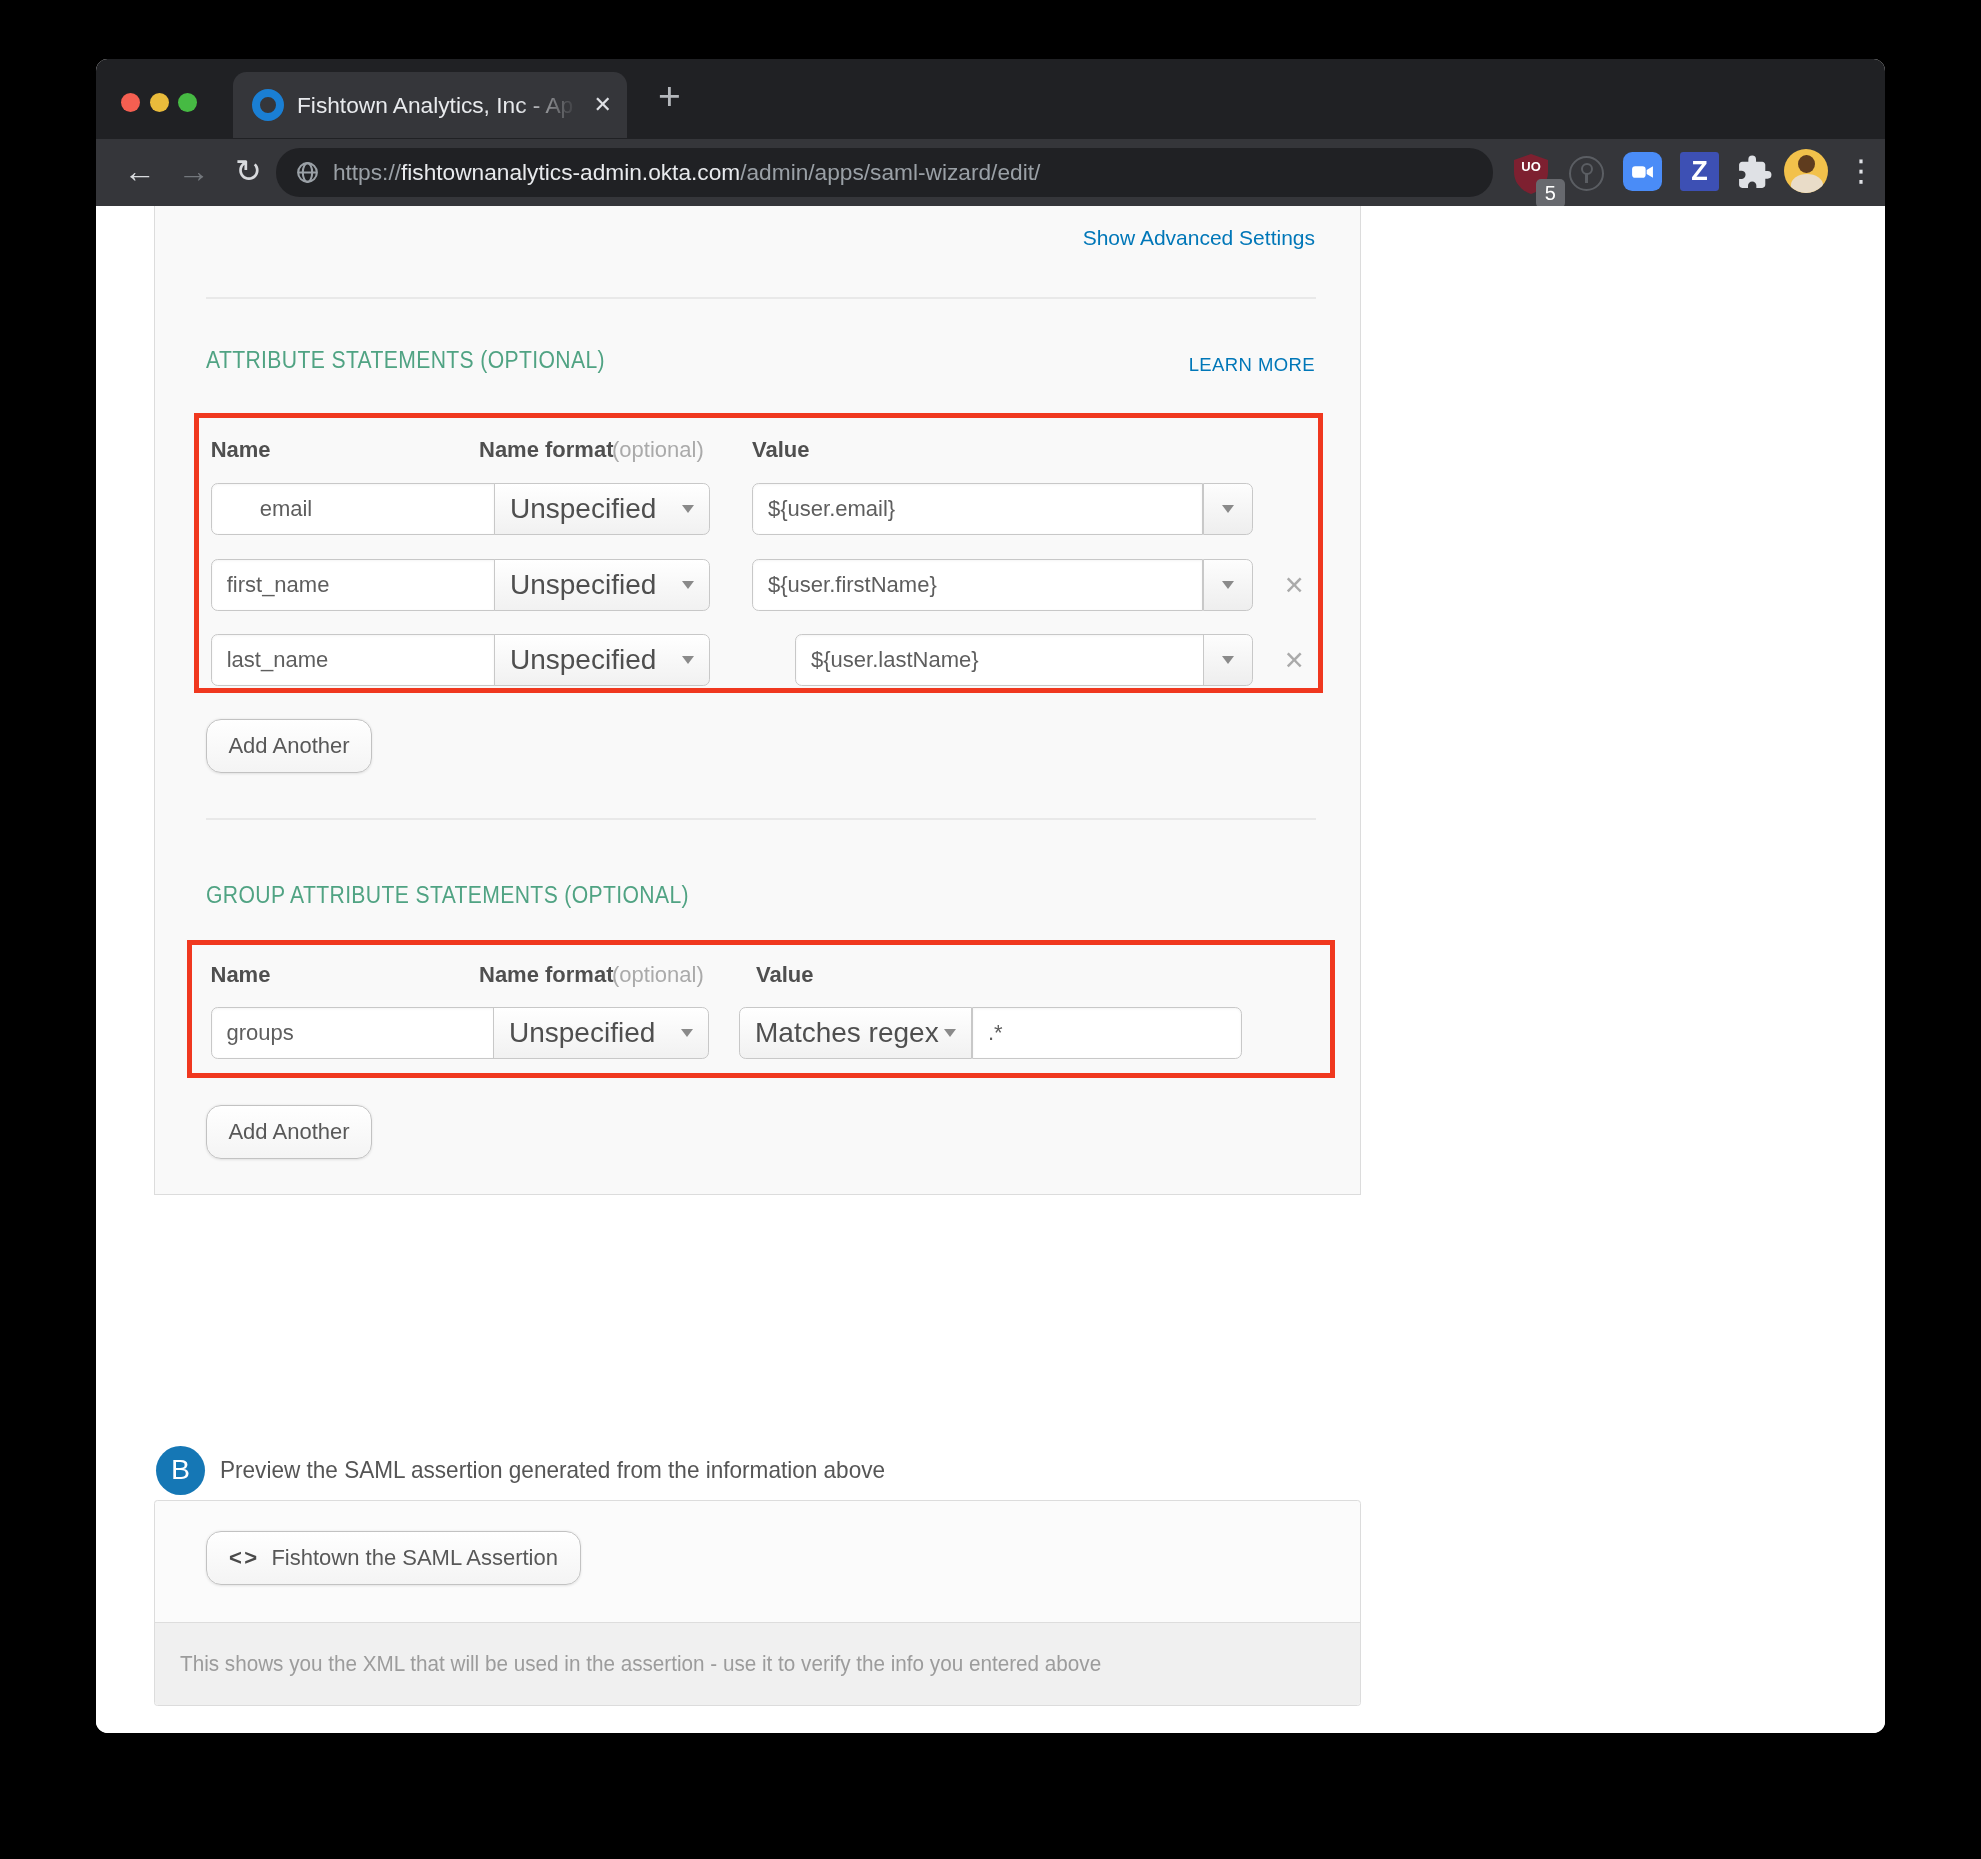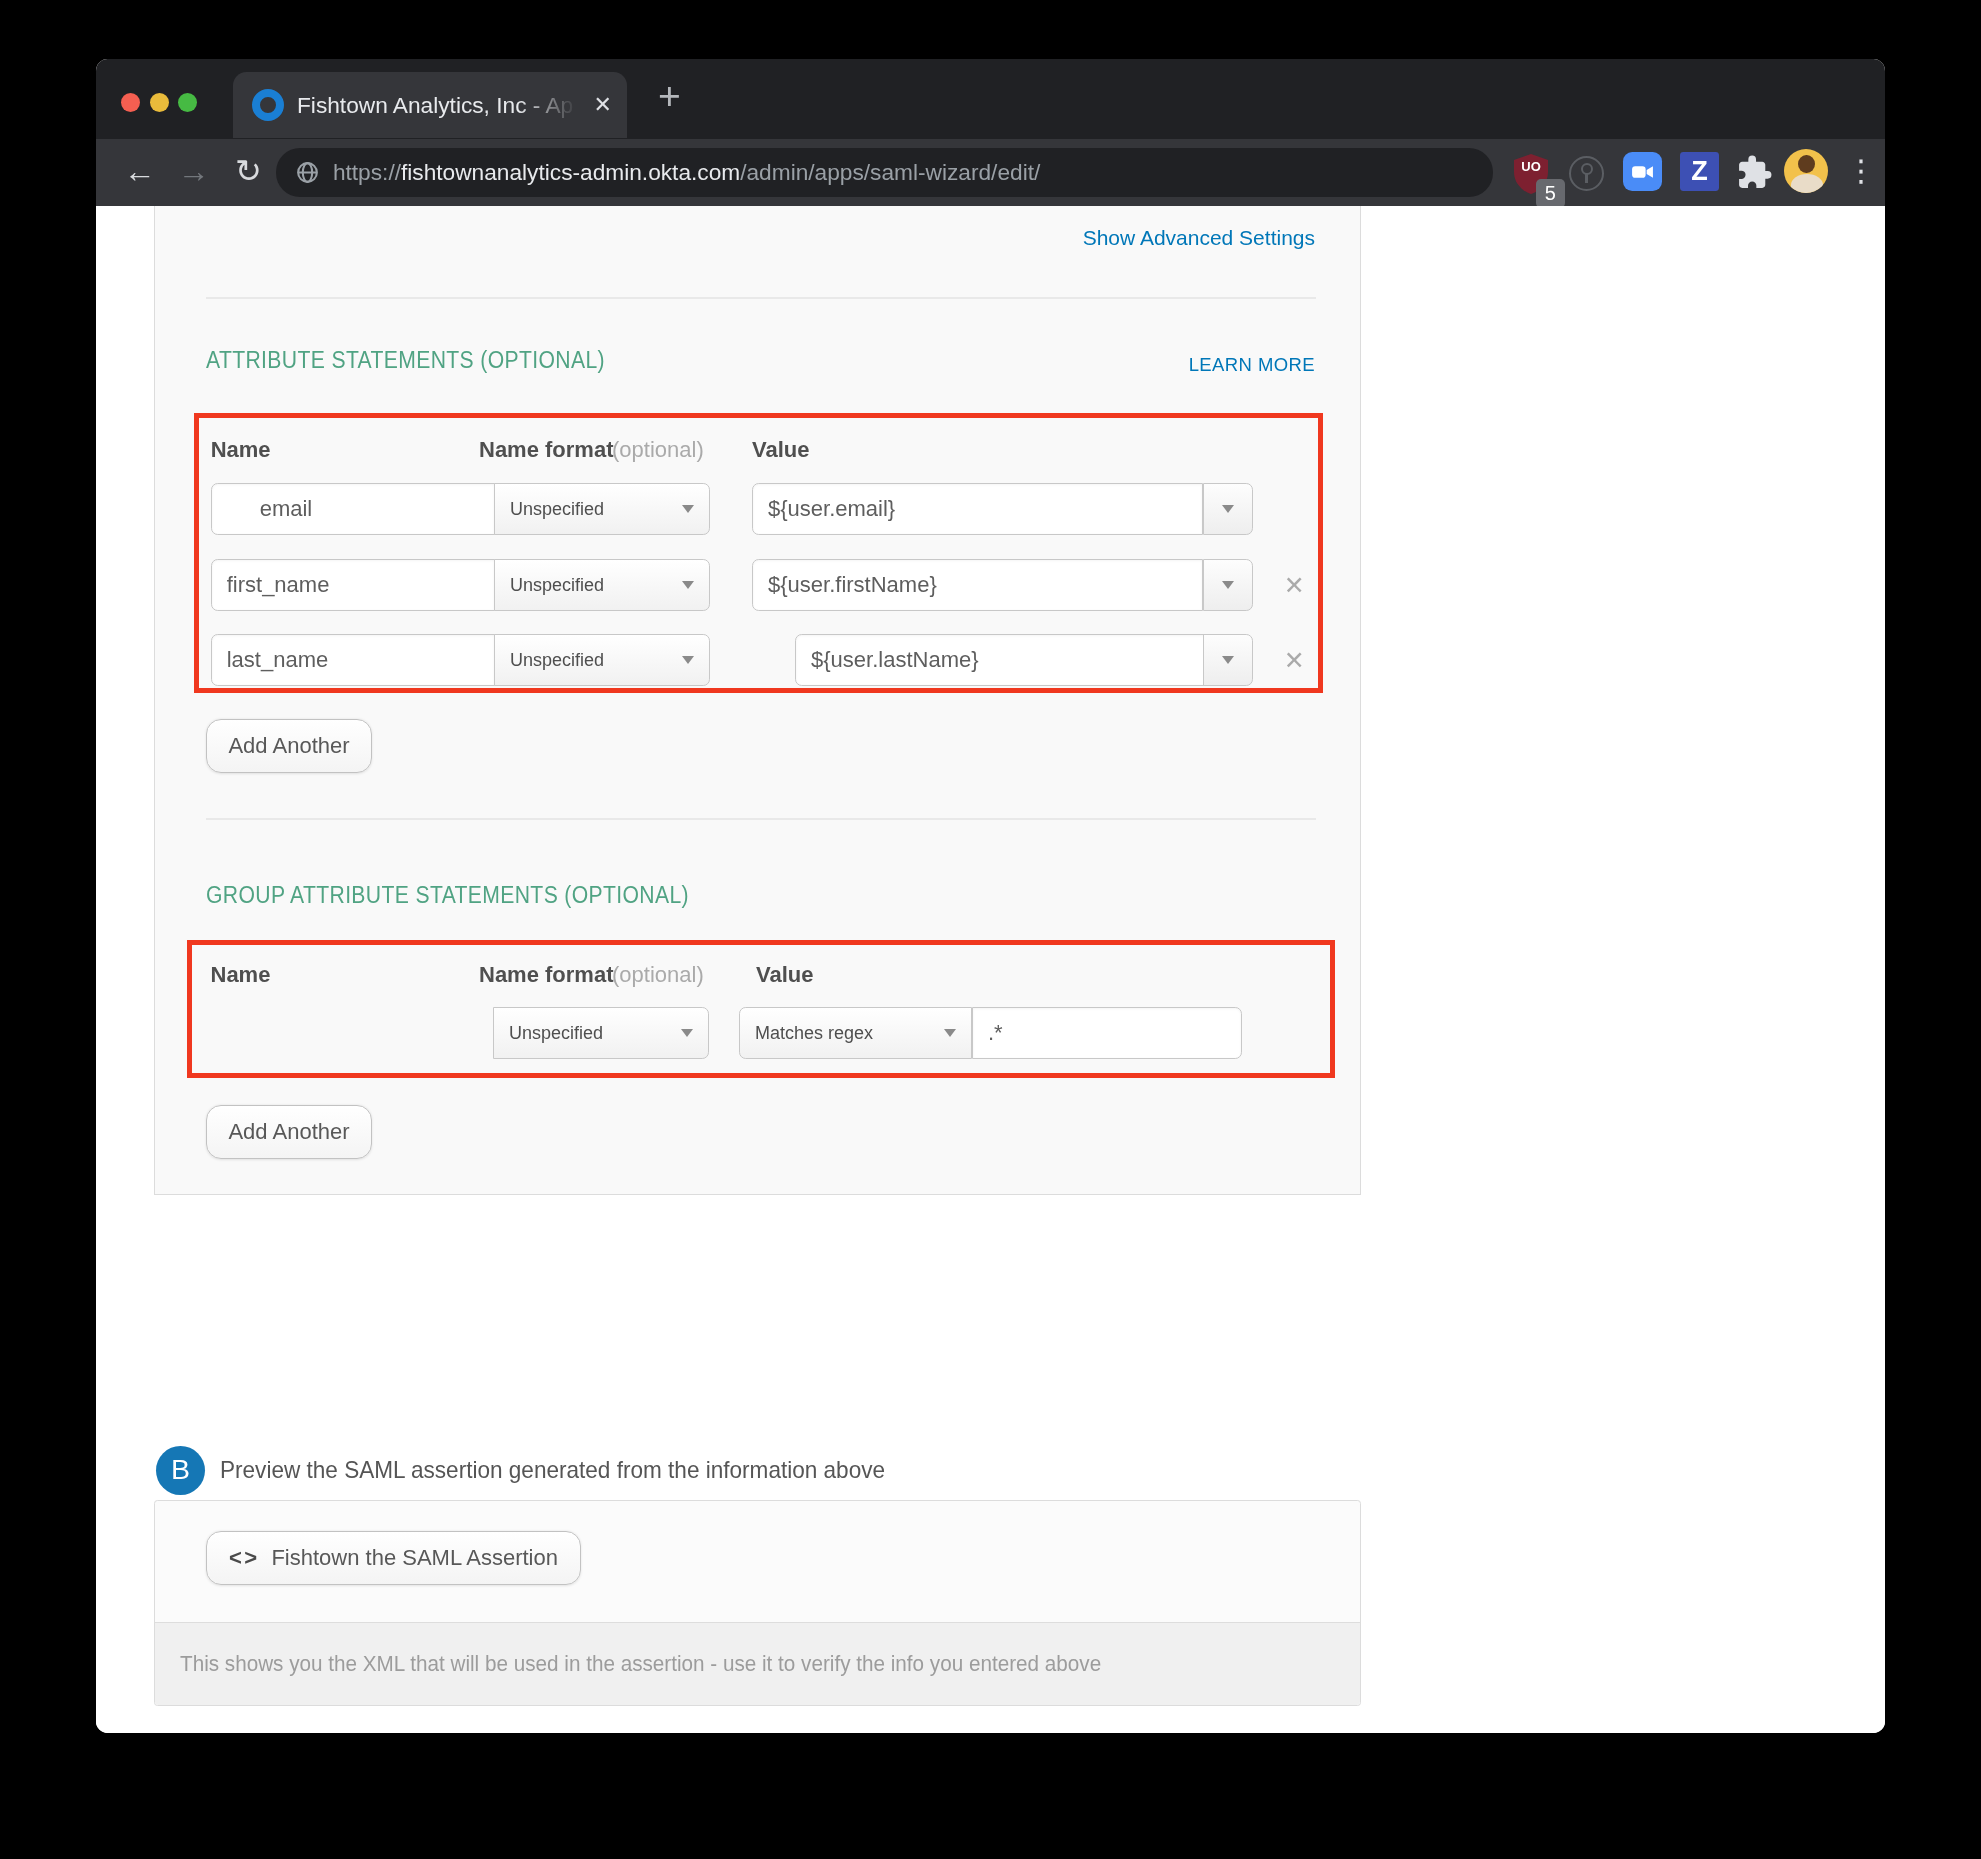--- a/index.html
+++ b/index.html
@@ -73,21 +73,21 @@
   .th-opt { position:absolute; font-size:22px; color:#aaaaaa; white-space:nowrap; }
 
   .row { position:absolute; left:0; right:0; height:52px; }
   .ipt { position:absolute; height:52px; border:0.8px solid #c8c8c8; background:#fff; color:#5e5e5e;
          font-size:22px; font-family:"Liberation Sans", sans-serif; padding:0 15px;
          box-shadow:inset 0 0.8px 2.5px rgba(0,0,0,0.05); outline:none; }
   .r-left { border-radius:6.7px 0 0 6.7px; }
   .r-right { border-radius:0 6.7px 6.7px 0; }
   .sel { position:absolute; height:52px; border:0.8px solid #c8c8c8;
          background:linear-gradient(#ffffff,#f1f1f1); display:flex; align-items:center;
-         padding:0 15px; color:#4f4f4f; font-size:18px; }
+         padding:0 15px; color:#4f4f4f; font-size:28px; }
   .sel .arr { margin-left:auto; }
   .arr { width:0; height:0; border-left:6.7px solid transparent; border-right:6.7px solid transparent;
          border-top:8.4px solid #8a8a8a; }
   .combo-btn { position:absolute; width:50px; height:52px; border:0.8px solid #c8c8c8; border-radius:0 6.7px 6.7px 0;
                background:linear-gradient(#fdfdfd,#eeeeee); display:flex; align-items:center; justify-content:center; }
   .xbtn { position:absolute; left:1081px; top:11.7px; width:28.5px; height:28.5px; color:#aaaaaa; font-size:25px;
           line-height:28.5px; text-align:center; }
 
   .btn { position:absolute; background:linear-gradient(#ffffff,#f4f4f4); border:0.8px solid #c2c2c2;
          border-radius:15px; color:#585858; font-size:22px; display:flex; align-items:center;
@@ -224,20 +224,21 @@
 
       <div class="sec-title t2">GROUP ATTRIBUTE STATEMENTS (OPTIONAL)</div>
 
       <div class="redbox rb2">
         <span class="th" style="left:18.5px; top:17px;">Name</span>
         <span class="th" style="left:287px; top:17px;">Name format</span>
         <span class="th-opt" style="left:420px; top:17px;">(optional)</span>
         <span class="th" style="left:564px; top:17px;">Value</span>
 
         <div class="row" style="top:62px;">
+          <input class="ipt r-left" style="left: 18.5px; width: 284px;" value="groups">
           <div class="sel r-right" style="left:301px; width:216px;">
             <span>Unspecified</span>
             <i class="arr"></i>
           </div>
           <div class="sel r-left" style="left:547px; width:233px;">
             <span>Matches regex</span>
             <i class="arr"></i>
           </div>
           <input class="ipt r-right" style="left: 780px; width: 270px;" value=".*">
         </div>

